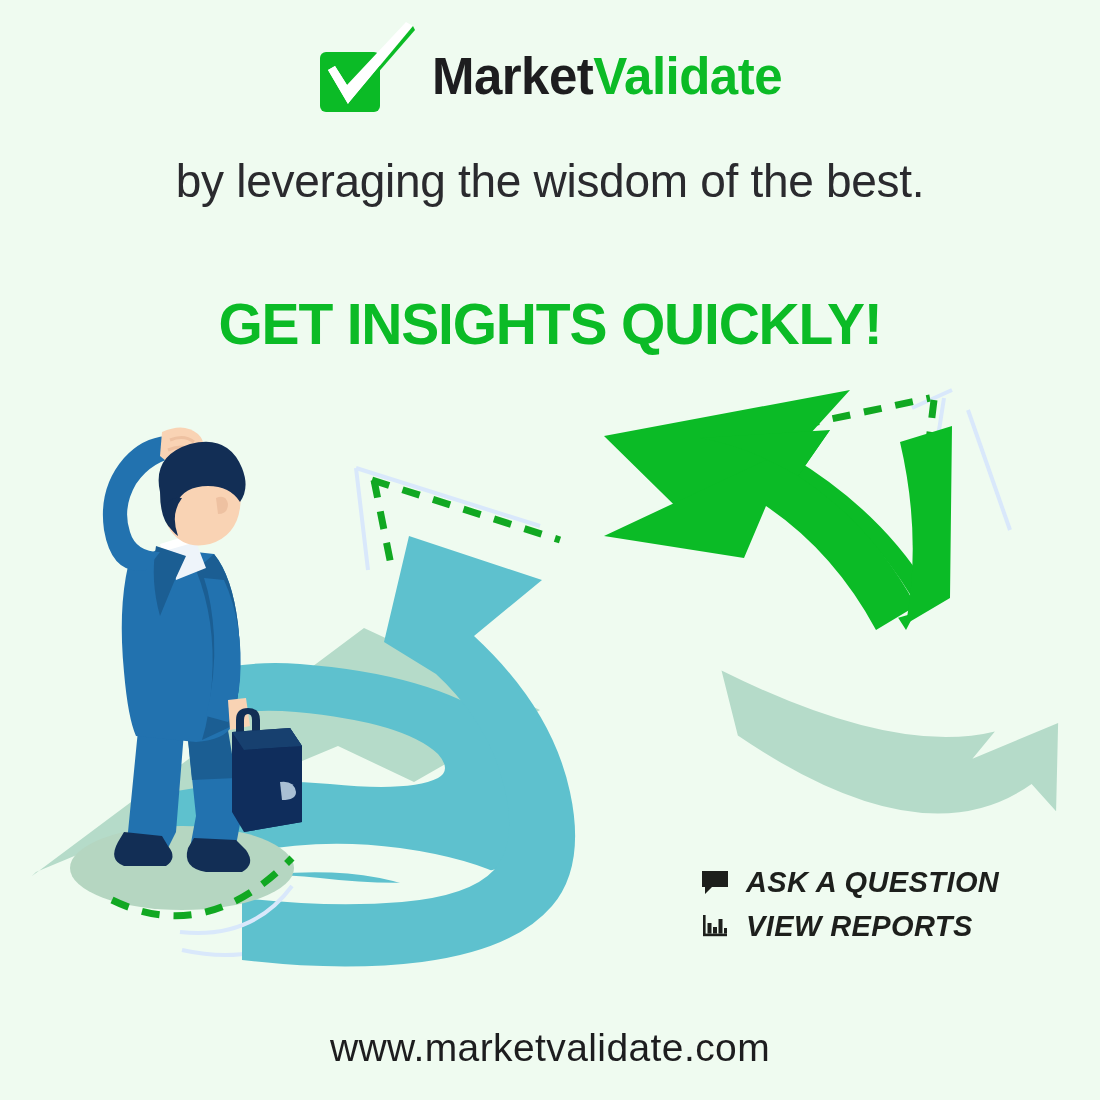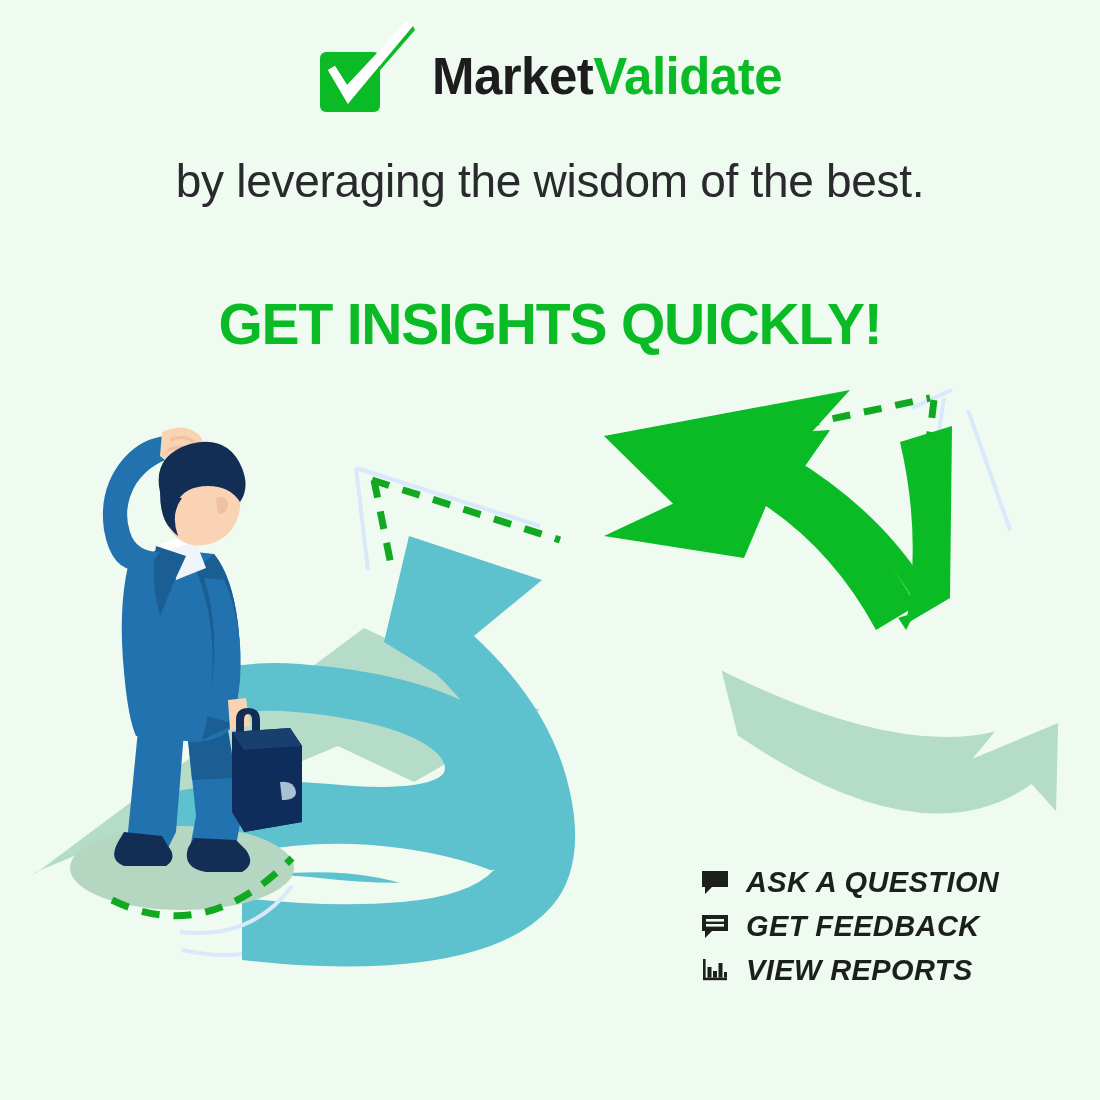--- a/index.html
+++ b/index.html
@@ -316,41 +316,32 @@
 
     <div class="feat">
       <span class="feat-ico">
         <svg width="30" height="30" viewBox="0 0 30 30">
           <path d="M2 4 h26 v16 H12 l-7 7 v-7 H2 Z" fill="#1d1f1c"></path>
         </svg>
       </span>
       <span class="feat-label">ASK A QUESTION</span>
     </div>
 
-    <div class="feat">
-      <span class="feat-ico">
-        <svg width="30" height="30" viewBox="0 0 30 30">
-          <path d="M2 4 h26 v16 H12 l-7 7 v-7 H2 Z" fill="#1d1f1c"></path>
-          <rect x="6" y="8" width="18" height="2.6" fill="#effbf0"></rect>
-          <rect x="6" y="13" width="18" height="2.6" fill="#effbf0"></rect>
-        </svg>
-      </span>
-      <span class="feat-label">GET FEEDBACK</span>
-    </div>
 
     <div class="feat">
       <span class="feat-ico">
         <svg width="30" height="30" viewBox="0 0 30 30">
           <rect x="3" y="4" width="2.6" height="21" fill="#1d1f1c"></rect>
           <rect x="3" y="22.6" width="24" height="2.6" fill="#1d1f1c"></rect>
           <rect x="7.5" y="12" width="4" height="10.6" fill="#1d1f1c"></rect>
           <rect x="13" y="16" width="4" height="6.6" fill="#1d1f1c"></rect>
           <rect x="18.5" y="8" width="4" height="14.6" fill="#1d1f1c"></rect>
           <rect x="24" y="17" width="3" height="5.6" fill="#1d1f1c"></rect>
         </svg>
       </span>
       <span class="feat-label">VIEW REPORTS</span>
     </div>
 
   </div>
 
+  <div class="footer">www.marketvalidate.com</div>
 
 </div>
 
 </body></html>

